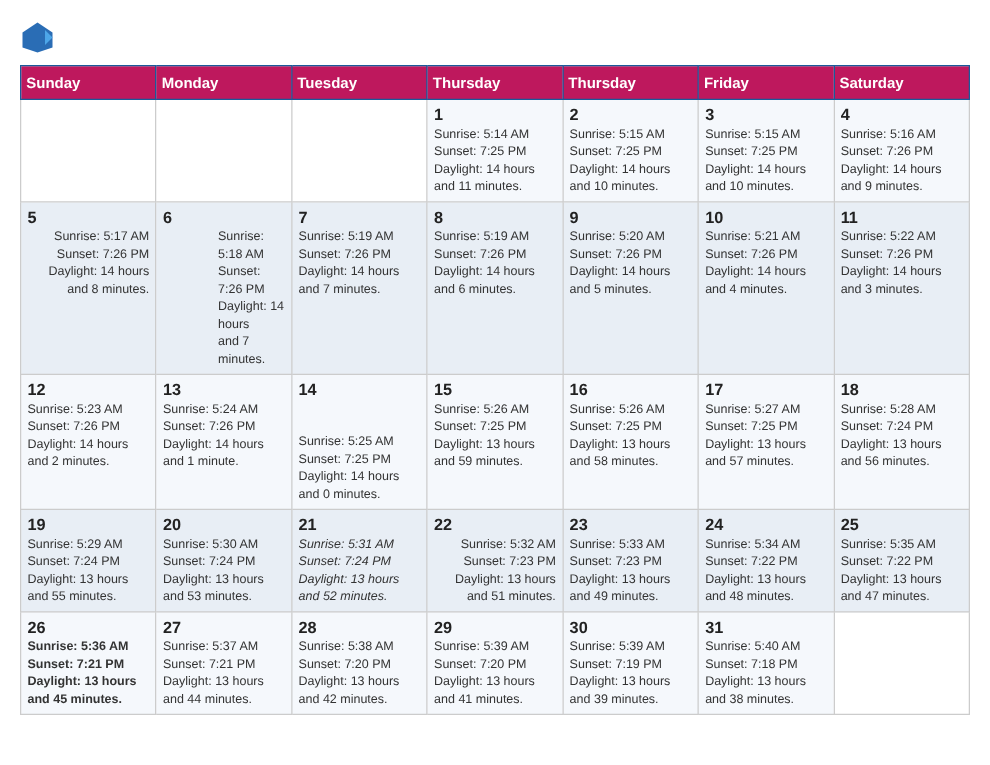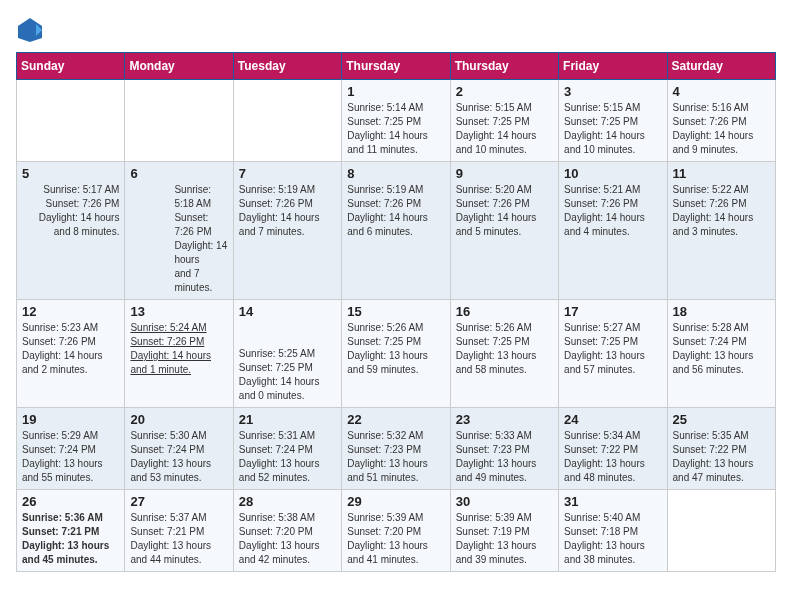--- a/index.html
+++ b/index.html
@@ -208,21 +208,21 @@
       <tr>
         <td>
           <span class="day-num">12</span>
           <div class="day-info" style="white-space: pre-line;">Sunrise: 5:23 AM
 Sunset: 7:26 PM
 Daylight: 14 hours
 and 2 minutes.</div>
         </td>
         <td>
           <span class="day-num">13</span>
-          <div class="day-info" style="white-space: pre-line; text-decoration: underline;">Sunrise: 5:24 AM
+          <div class="day-info" style="white-space: pre-line;">Sunrise: 5:24 AM
 Sunset: 7:26 PM
 Daylight: 14 hours
 and 1 minute.</div>
         </td>
         <td>
           <span class="day-num">14</span>
           <div class="day-info" style="white-space: pre-line; margin-top: 28px;">Sunrise: 5:25 AM
 Sunset: 7:25 PM
 Daylight: 14 hours
 and 0 minutes.</div>
@@ -266,28 +266,28 @@
         </td>
         <td>
           <span class="day-num">20</span>
           <div class="day-info" style="white-space: pre-line;">Sunrise: 5:30 AM
 Sunset: 7:24 PM
 Daylight: 13 hours
 and 53 minutes.</div>
         </td>
         <td>
           <span class="day-num">21</span>
-          <div class="day-info" style="white-space: pre-line;">Sunrise: 5:31 AM
+          <div class="day-info" style="white-space: pre-line; font-style: italic;">Sunrise: 5:31 AM
 Sunset: 7:24 PM
 Daylight: 13 hours
 and 52 minutes.</div>
         </td>
         <td>
           <span class="day-num">22</span>
-          <div class="day-info" style="white-space: pre-line;">Sunrise: 5:32 AM
+          <div class="day-info" style="white-space: pre-line; text-align: right;">Sunrise: 5:32 AM
 Sunset: 7:23 PM
 Daylight: 13 hours
 and 51 minutes.</div>
         </td>
         <td>
           <span class="day-num">23</span>
           <div class="day-info" style="white-space: pre-line;">Sunrise: 5:33 AM
 Sunset: 7:23 PM
 Daylight: 13 hours
 and 49 minutes.</div>

